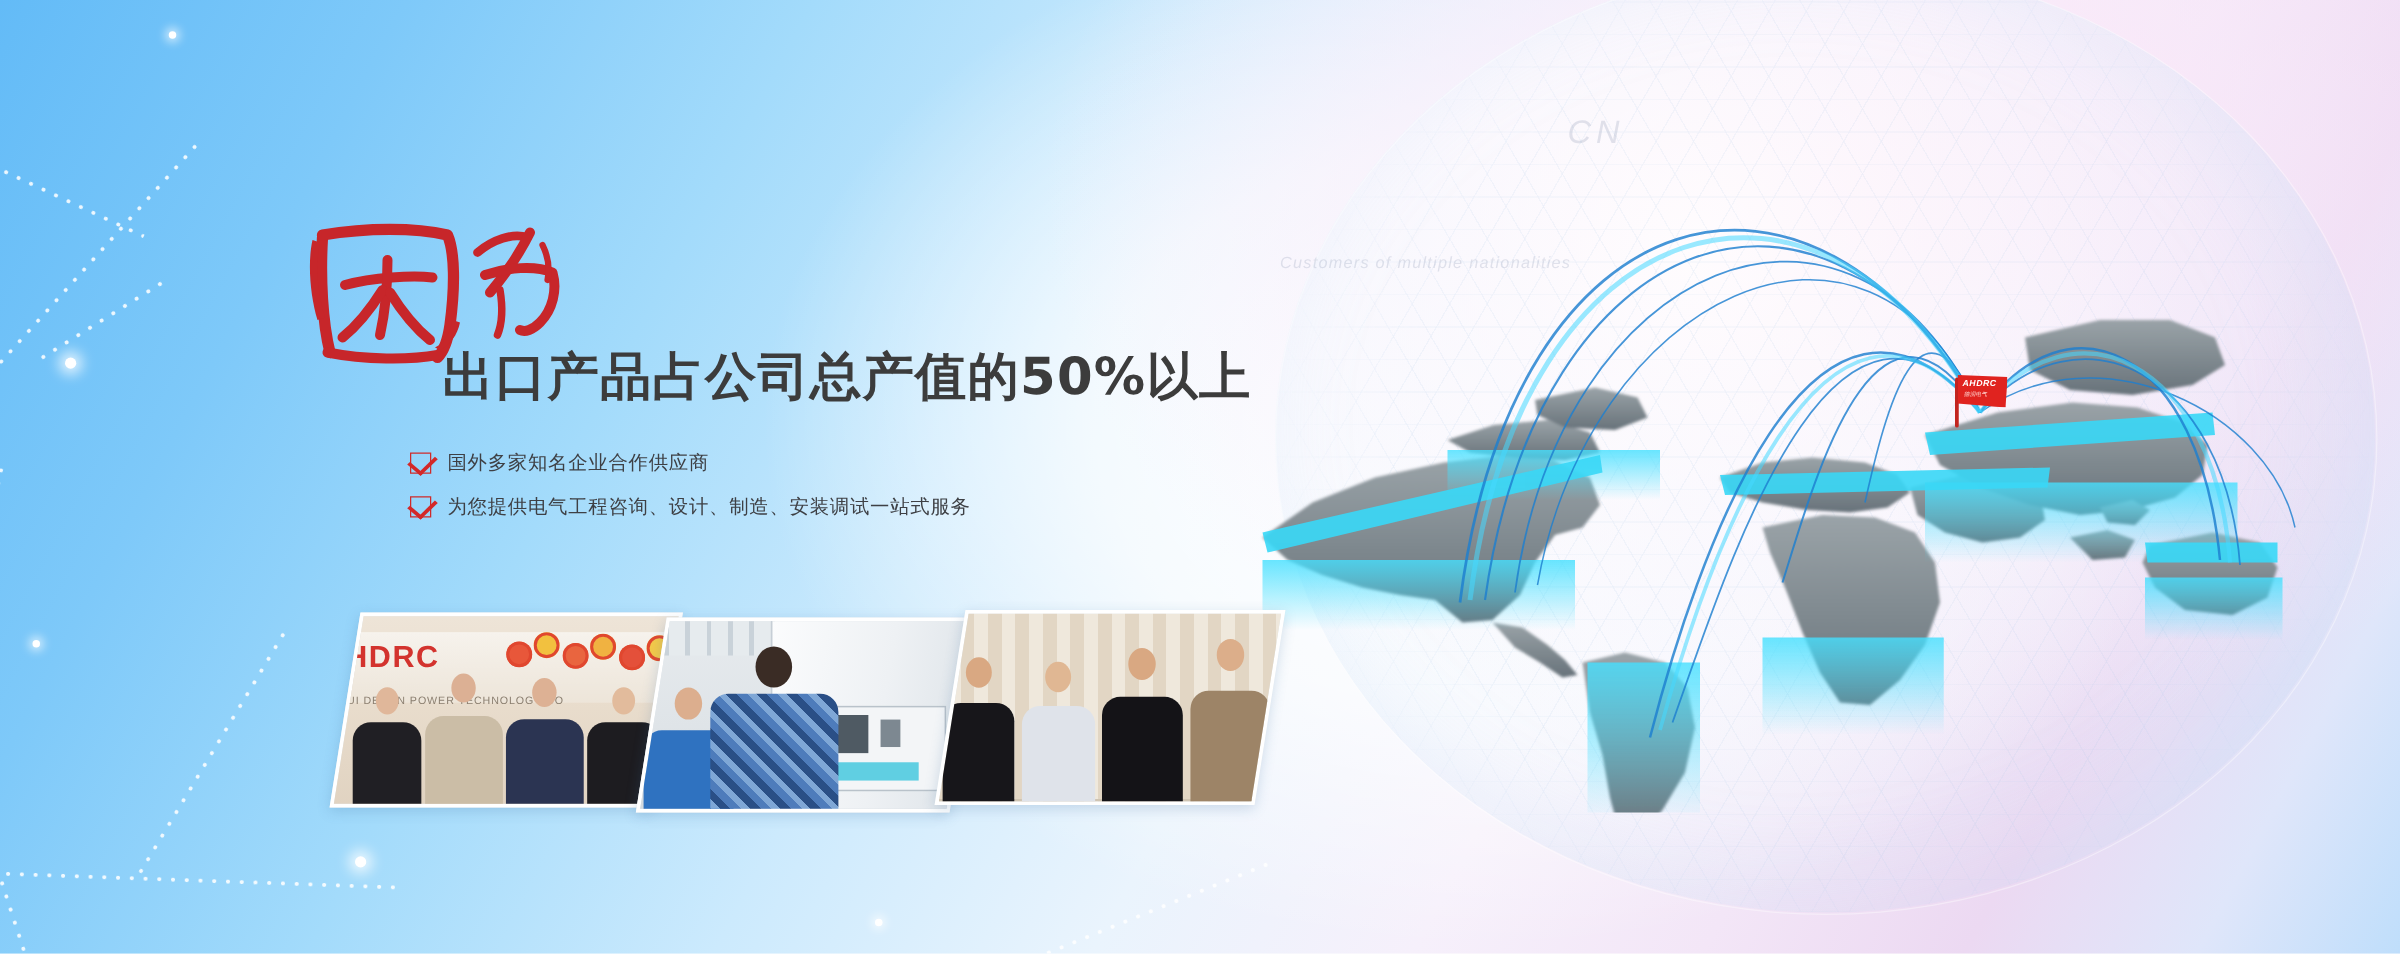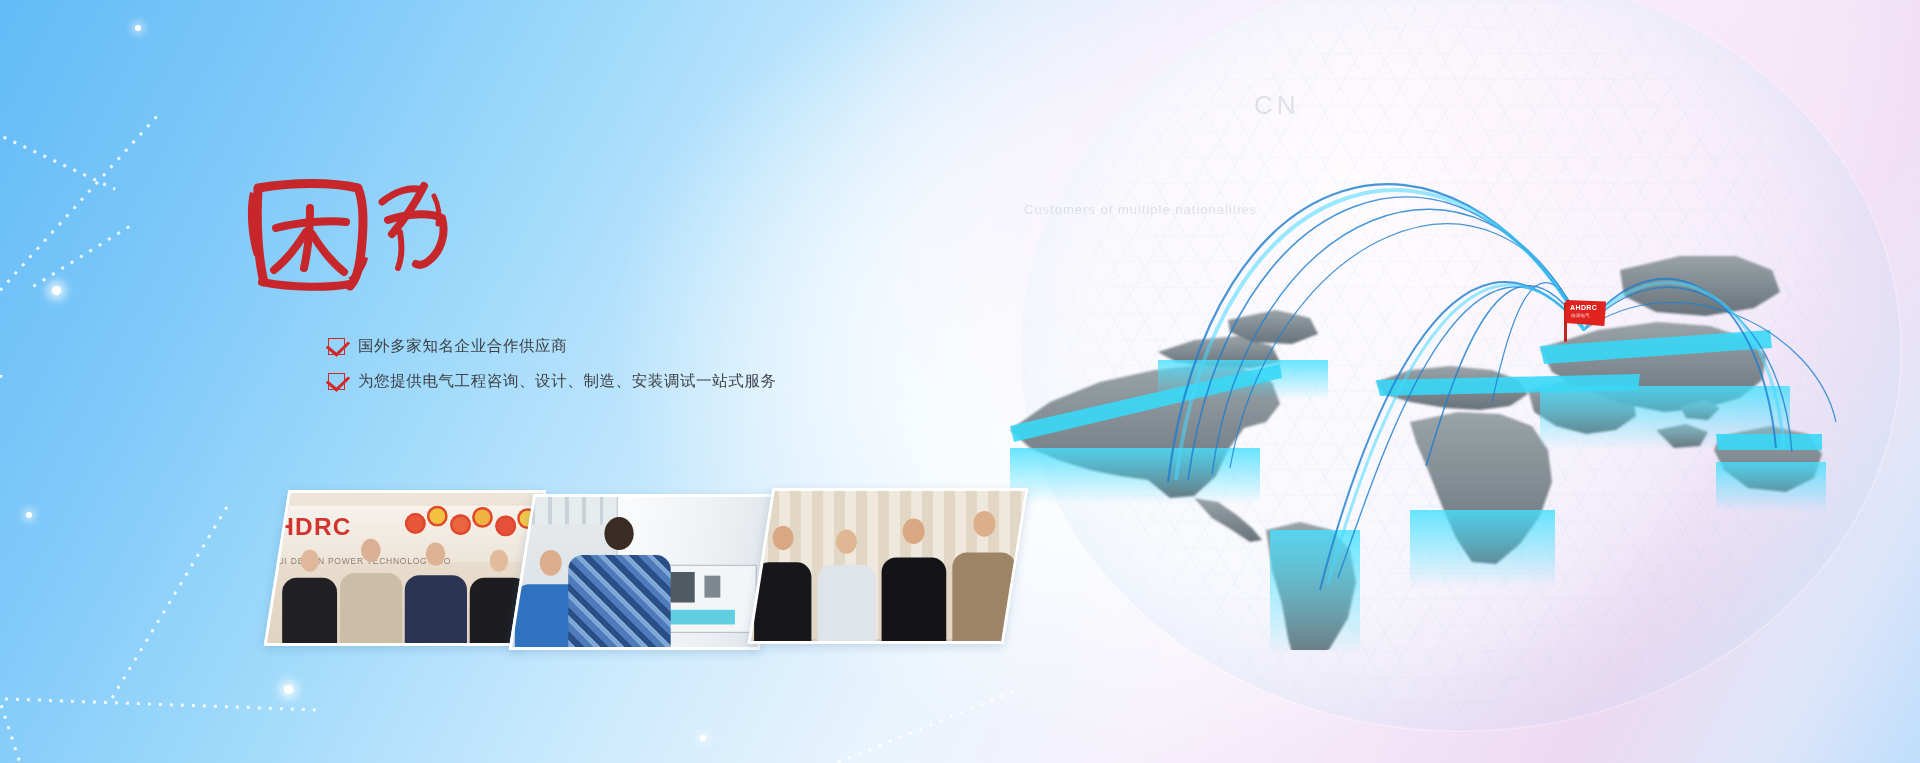--- a/index.html
+++ b/index.html
@@ -55,20 +55,21 @@
   .node.sm { width: 6px; height: 6px; box-shadow: 0 0 8px 3px rgba(255,255,255,0.65); }
 
   
   .globe-wrap {
     position: absolute;
     left: 980px;
     top: 30px;
     width: 940px;
     height: 620px;
     pointer-events: none;
+    font-style: italic;
   }
   .globe-sphere {
     position: absolute;
     left: 40px;
     top: -60px;
     width: 880px;
     height: 760px;
     border-radius: 50%;
     background:
       radial-gradient(circle at 38% 30%, rgba(255,255,255,0.85) 0%, rgba(245,250,255,0.45) 42%, rgba(226,240,252,0.18) 66%, rgba(255,255,255,0) 72%);
@@ -136,21 +137,21 @@
     font-size: 41px;
     font-weight: 700;
     color: #3c3c3c;
     letter-spacing: 1px;
     white-space: nowrap;
     font-family: "DejaVu Sans", "Liberation Sans", sans-serif;
   }
   .bullets {
     position: absolute;
     left: 88px;
-    top: 160px;
+    top: 184px;
     margin: 0;
     padding: 0;
     list-style: none;
   }
   .bullet {
     display: flex;
     align-items: center;
     margin-bottom: 14px;
     white-space: nowrap;
   }
@@ -433,20 +434,21 @@
 
         <g fill="none" stroke="#c7262a" stroke-linecap="round" stroke-linejoin="round" transform="translate(136,4)">
           <path d="M6,22 C18,12 34,6 46,10" stroke-width="7"></path>
           <path d="M48,6 C40,22 28,40 16,54" stroke-width="8"></path>
           <path d="M12,40 C30,34 52,32 66,38 C70,52 66,68 56,78 C50,84 44,86 40,84" stroke-width="8"></path>
           <path d="M24,52 C26,64 26,78 22,88" stroke-width="6"></path>
           <path d="M58,16 C62,24 64,34 62,44" stroke-width="5"></path>
         </g>
       </svg>
 
+      <div class="headline">出口产品占公司总产值的50%以上</div>
     </div>
 
     <ul class="bullets">
       <li class="bullet">
         <span class="check-box"></span>
         <span class="bullet-text">国外多家知名企业合作供应商</span>
       </li>
       <li class="bullet">
         <span class="check-box"></span>
         <span class="bullet-text">为您提供电气工程咨询、设计、制造、安装调试一站式服务</span>

